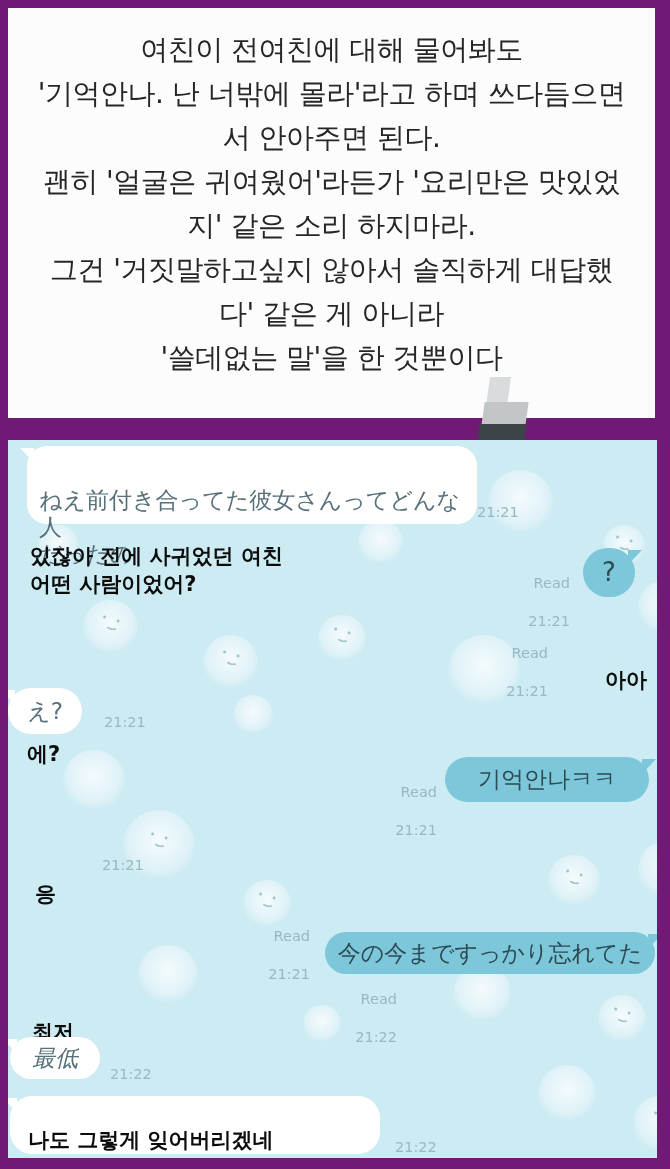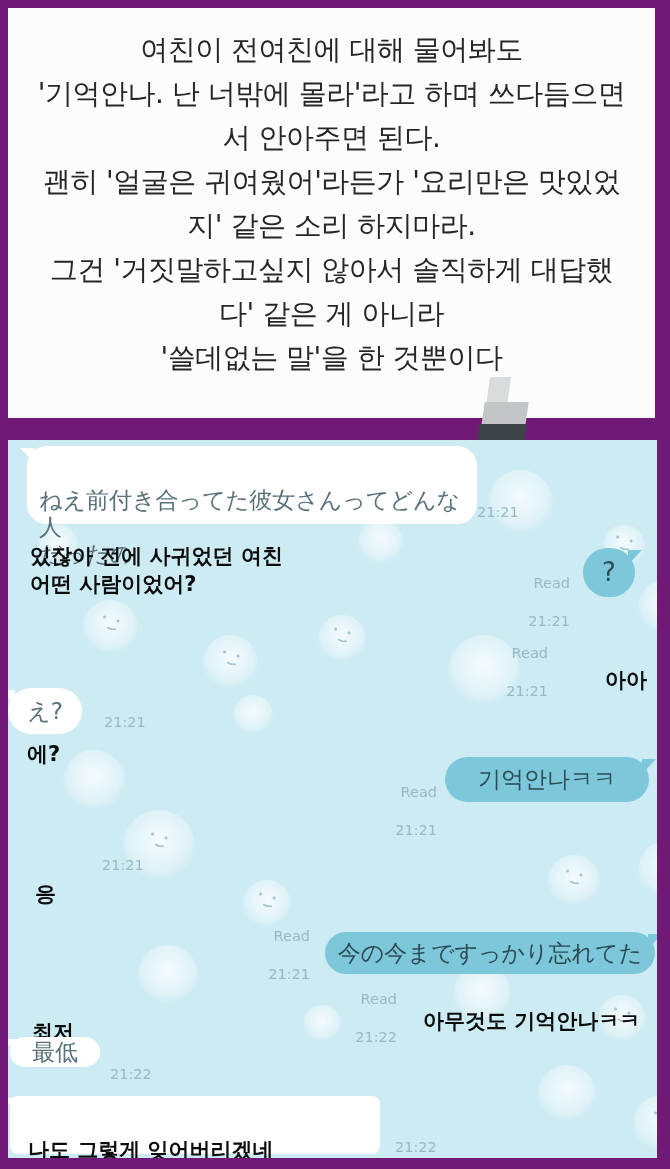--- a/index.html
+++ b/index.html
@@ -60,23 +60,23 @@
   .m5-b{left:2px;top:391px;width:90px;height:50px;border-radius:25px;}
   .m5-t{left:94px;top:417px;}
   .m5-k{left:27px;top:440px;}
   .m6-k{left:352px;top:442px;}
   .m6-b{left:317px;top:468px;width:330px;height:42px;border-radius:21px;margin-top:24px;}
   .m6-m{right:347px;top:467px;}
   .m7-b{left:402px;top:523px;width:245px;height:43px;border-radius:22px;}
   .m7-m{right:260px;top:530px;}
   .m7-k{left:415px;top:567px;}
   .m8-k{left:24px;top:578px;}
-  .m8-b{left:2px;top:597px;width:90px;height:30px;border-radius:21px;}
+  .m8-b{left:2px;top:597px;width:90px;height:42px;border-radius:21px;font-style:italic;}
   .m8-t{left:102px;top:626px;}
-  .m9-b{left:2px;top:656px;width:370px;height:58px;border-radius:8px;padding:14px 18px;}
+  .m9-b{left:2px;top:656px;width:370px;height:58px;border-radius:22px;padding:4px 18px;}
   .m9-t{left:387px;top:699px;}
 </style>
 </head>
 <body>
 
 <div class="page">
 
   <section class="top-panel">
     <p class="top-text">여친이 전여친에 대해 물어봐도
 '기억안나. 난 너밖에 몰라'라고 하며 쓰다듬으면
@@ -183,21 +183,20 @@
       <span>21:21</span>
     </div>
     <div class="bubble right center m6-b">
       <span>今の今まですっかり忘れてた</span>
     </div>
 
     <div class="meta m7-m">
       <span>Read</span>
       <span>21:22</span>
     </div>
-    <div class="ko m7-k">아무것도 기억안나ㅋㅋ</div>
 
     <div class="ko m8-k">최저</div>
     <div class="bubble left center m8-b">
       <span>最低</span>
     </div>
     <span class="time m8-t">21:22</span>
 
     <div class="bubble left m9-b">
       <span class="ko-in">나도 그렇게 잊어버리겠네</span>
       

